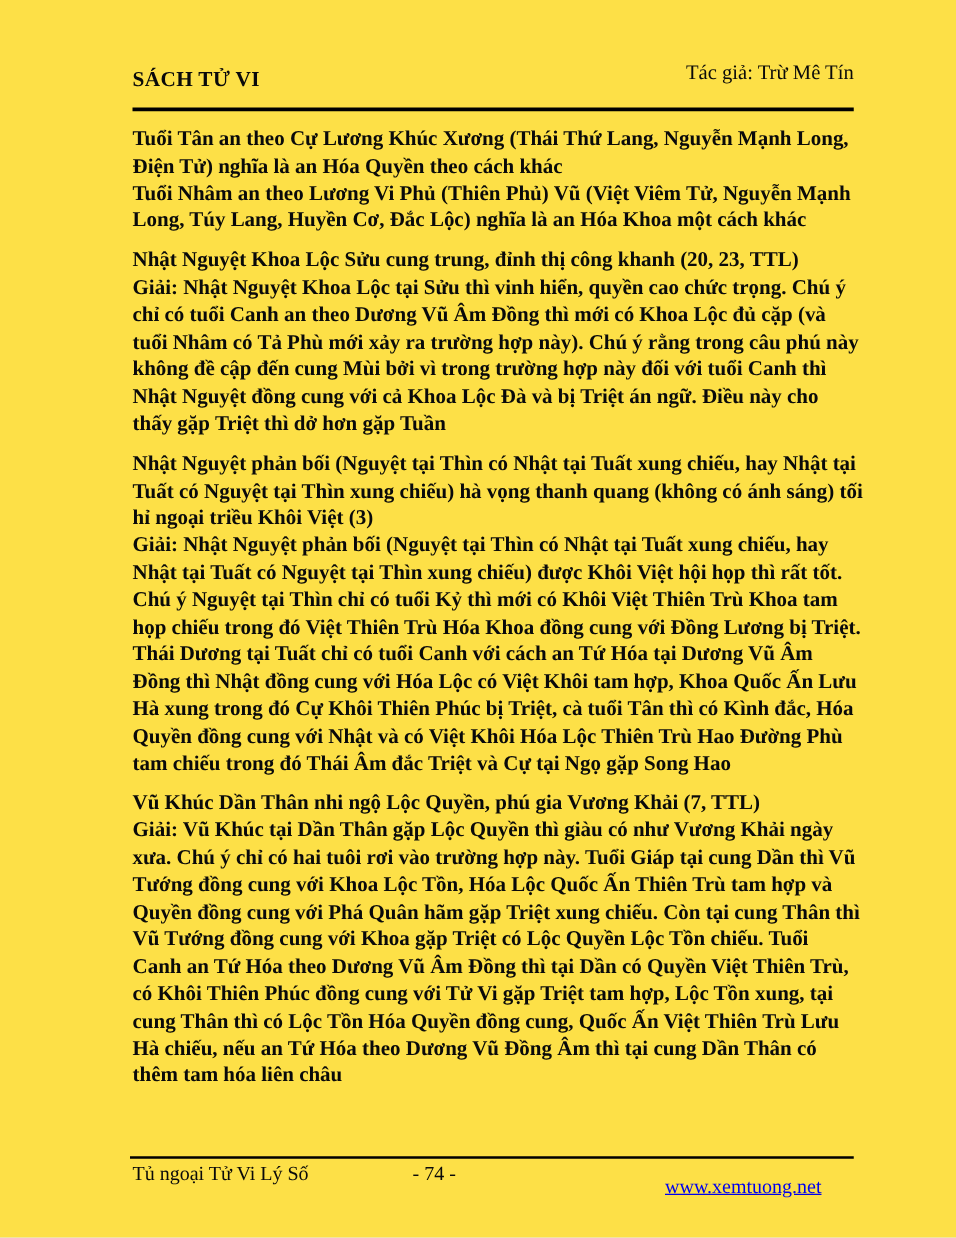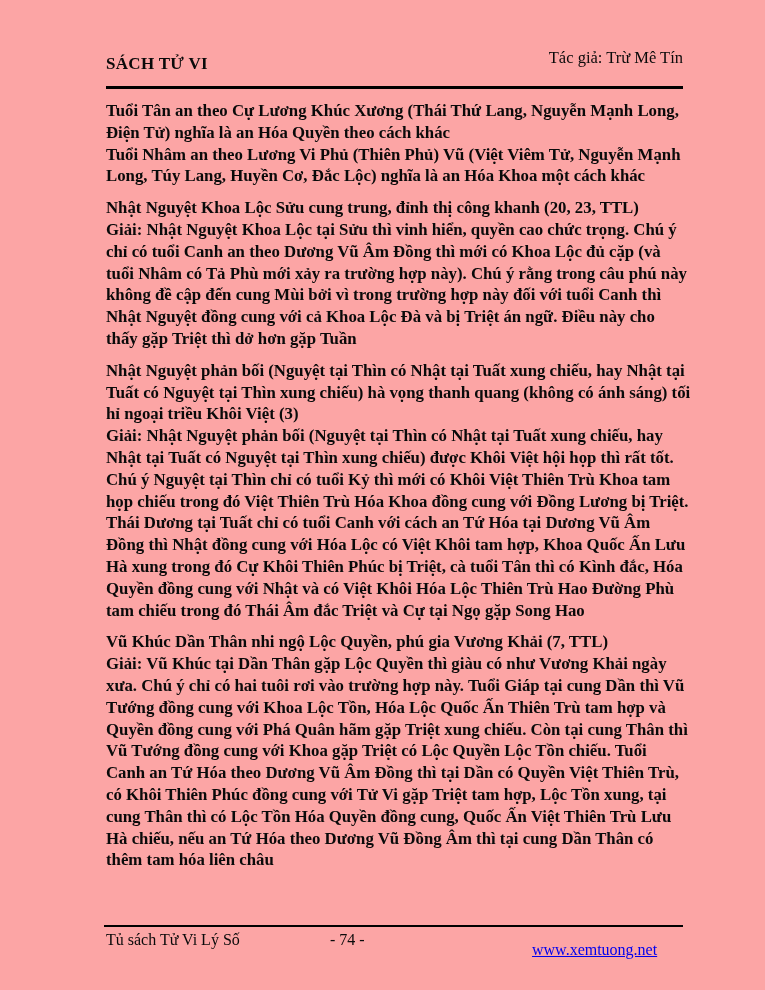--- a/index.html
+++ b/index.html
@@ -1,21 +1,21 @@
 <!DOCTYPE html>
 <html><head>
 <meta charset="utf-8">
 <style>
   html, body { margin: 0; padding: 0; background: #e8e8e8; }
   .page {
     position: relative;
     width: 765px;
     height: 990px;
     margin: 0 auto;
-    background: #fca5a5;
+    background: #fde047;
     font-family: "Liberation Serif", "DejaVu Serif", serif;
     color: #0a0a0a;
     overflow: hidden;
   }
   .header-left {
     position: absolute;
     left: 106px;
     top: 54px;
     font-size: 17px;
     font-weight: bold;
@@ -127,19 +127,19 @@
 Vũ Tướng đồng cung với Khoa gặp Triệt có Lộc Quyền Lộc Tồn chiếu. Tuổi
 Canh an Tứ Hóa theo Dương Vũ Âm Đồng thì tại Dần có Quyền Việt Thiên Trù,
 có Khôi Thiên Phúc đồng cung với Tử Vi gặp Triệt tam hợp, Lộc Tồn xung, tại
 cung Thân thì có Lộc Tồn Hóa Quyền đồng cung, Quốc Ấn Việt Thiên Trù Lưu
 Hà chiếu, nếu an Tứ Hóa theo Dương Vũ Đồng Âm thì tại cung Dần Thân có
 thêm tam hóa liên châu</p>
   </div>
 
   <div class="footer-rule"></div>
 
-  <div class="footer-left">Tủ sách Tử Vi Lý Số</div>
+  <div class="footer-left">Tủ ngoại Tử Vi Lý Số</div>
 
   <div class="footer-center">- 74 -</div>
 
   <a class="footer-link">www.xemtuong.net</a>
 
 </div>
 
 </body></html>

